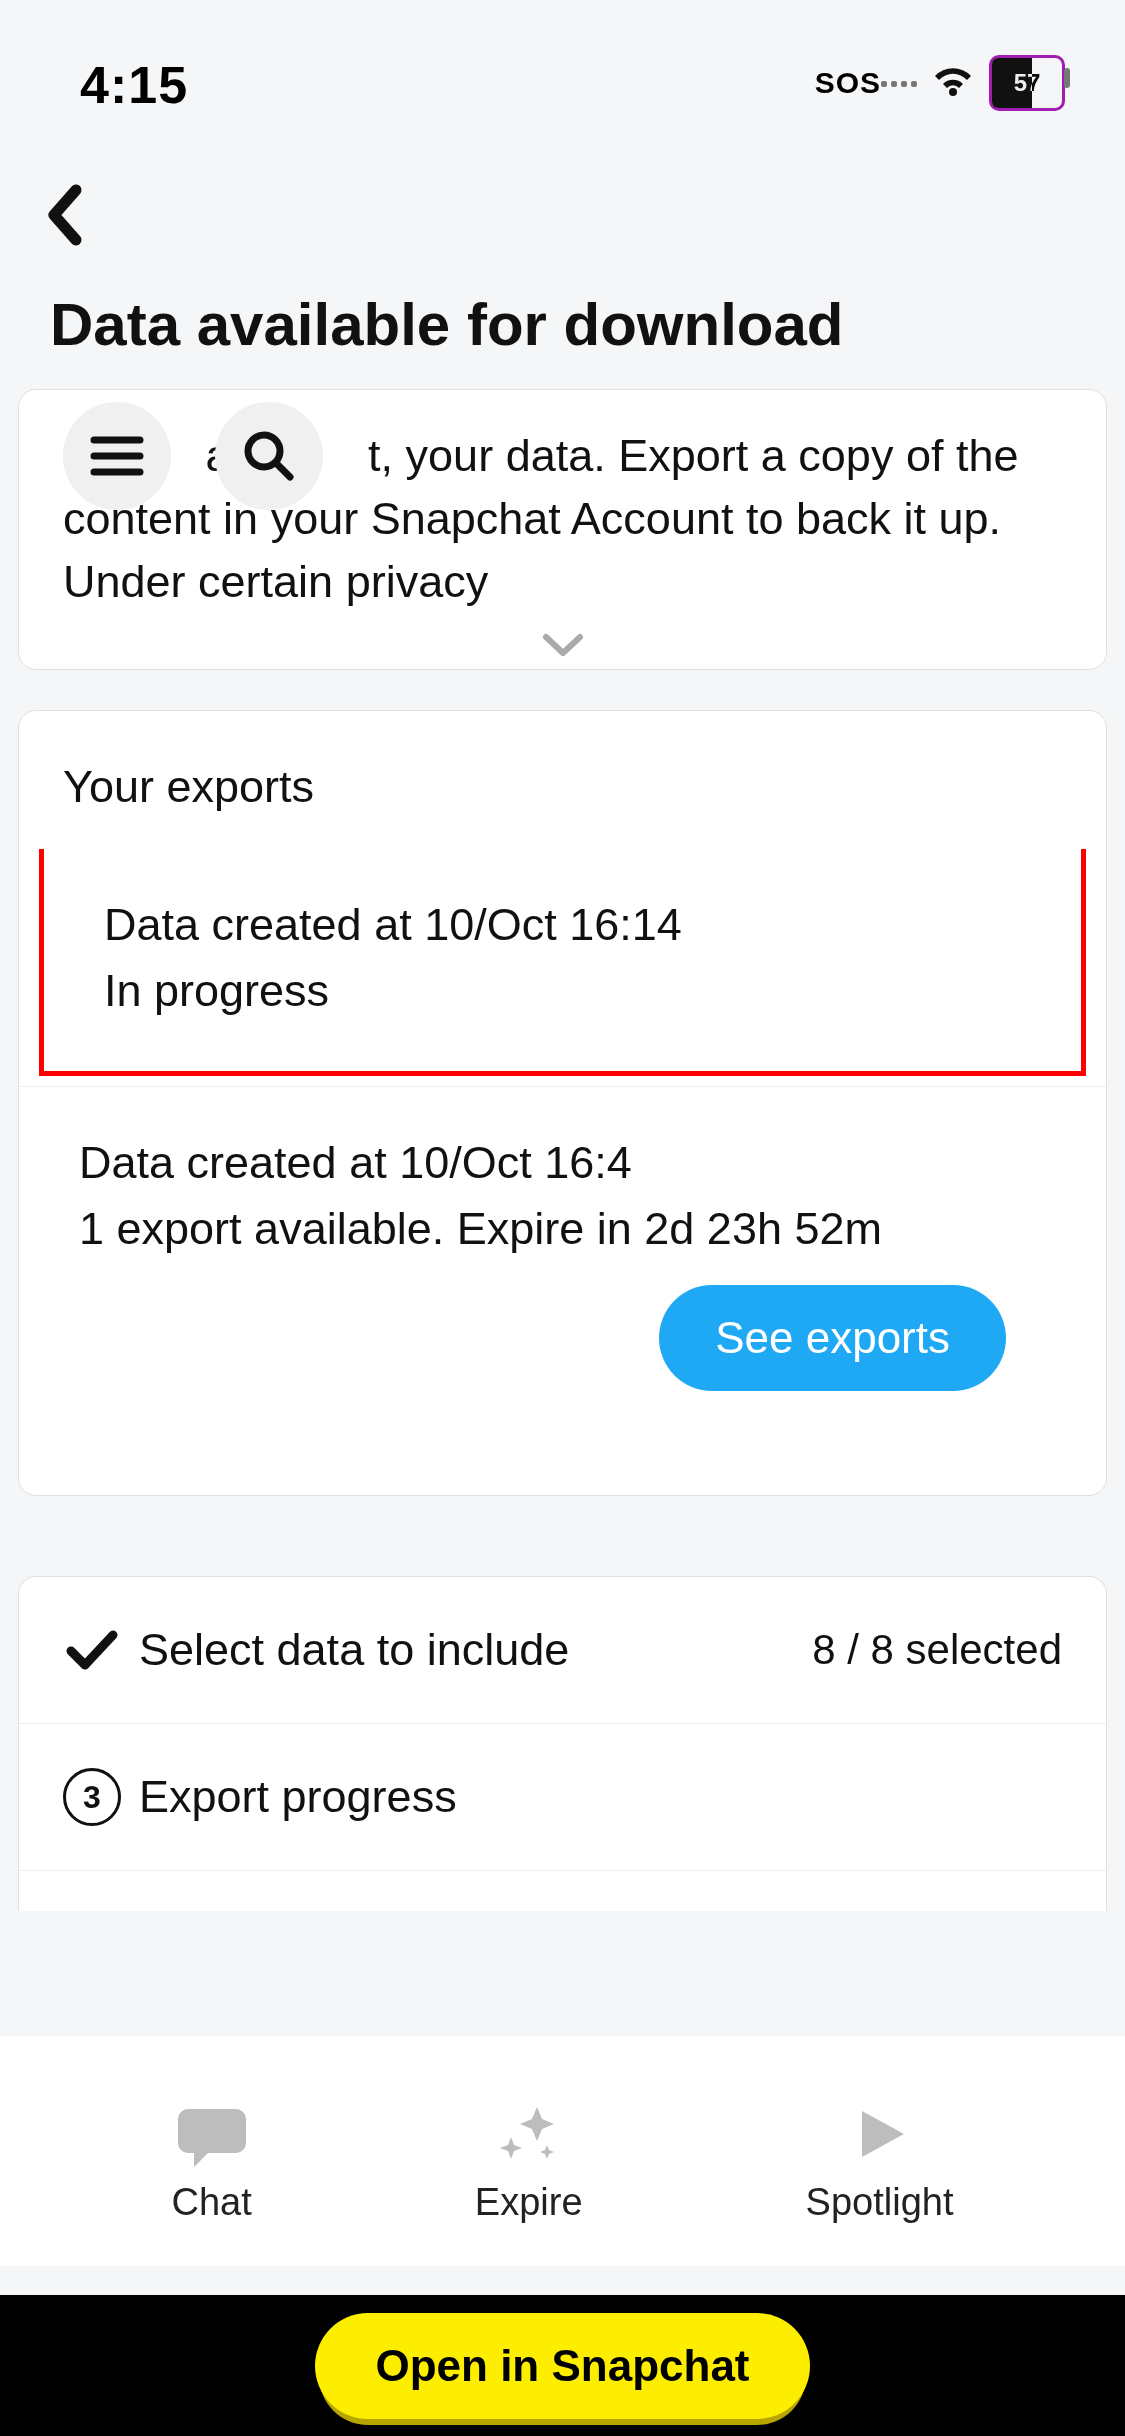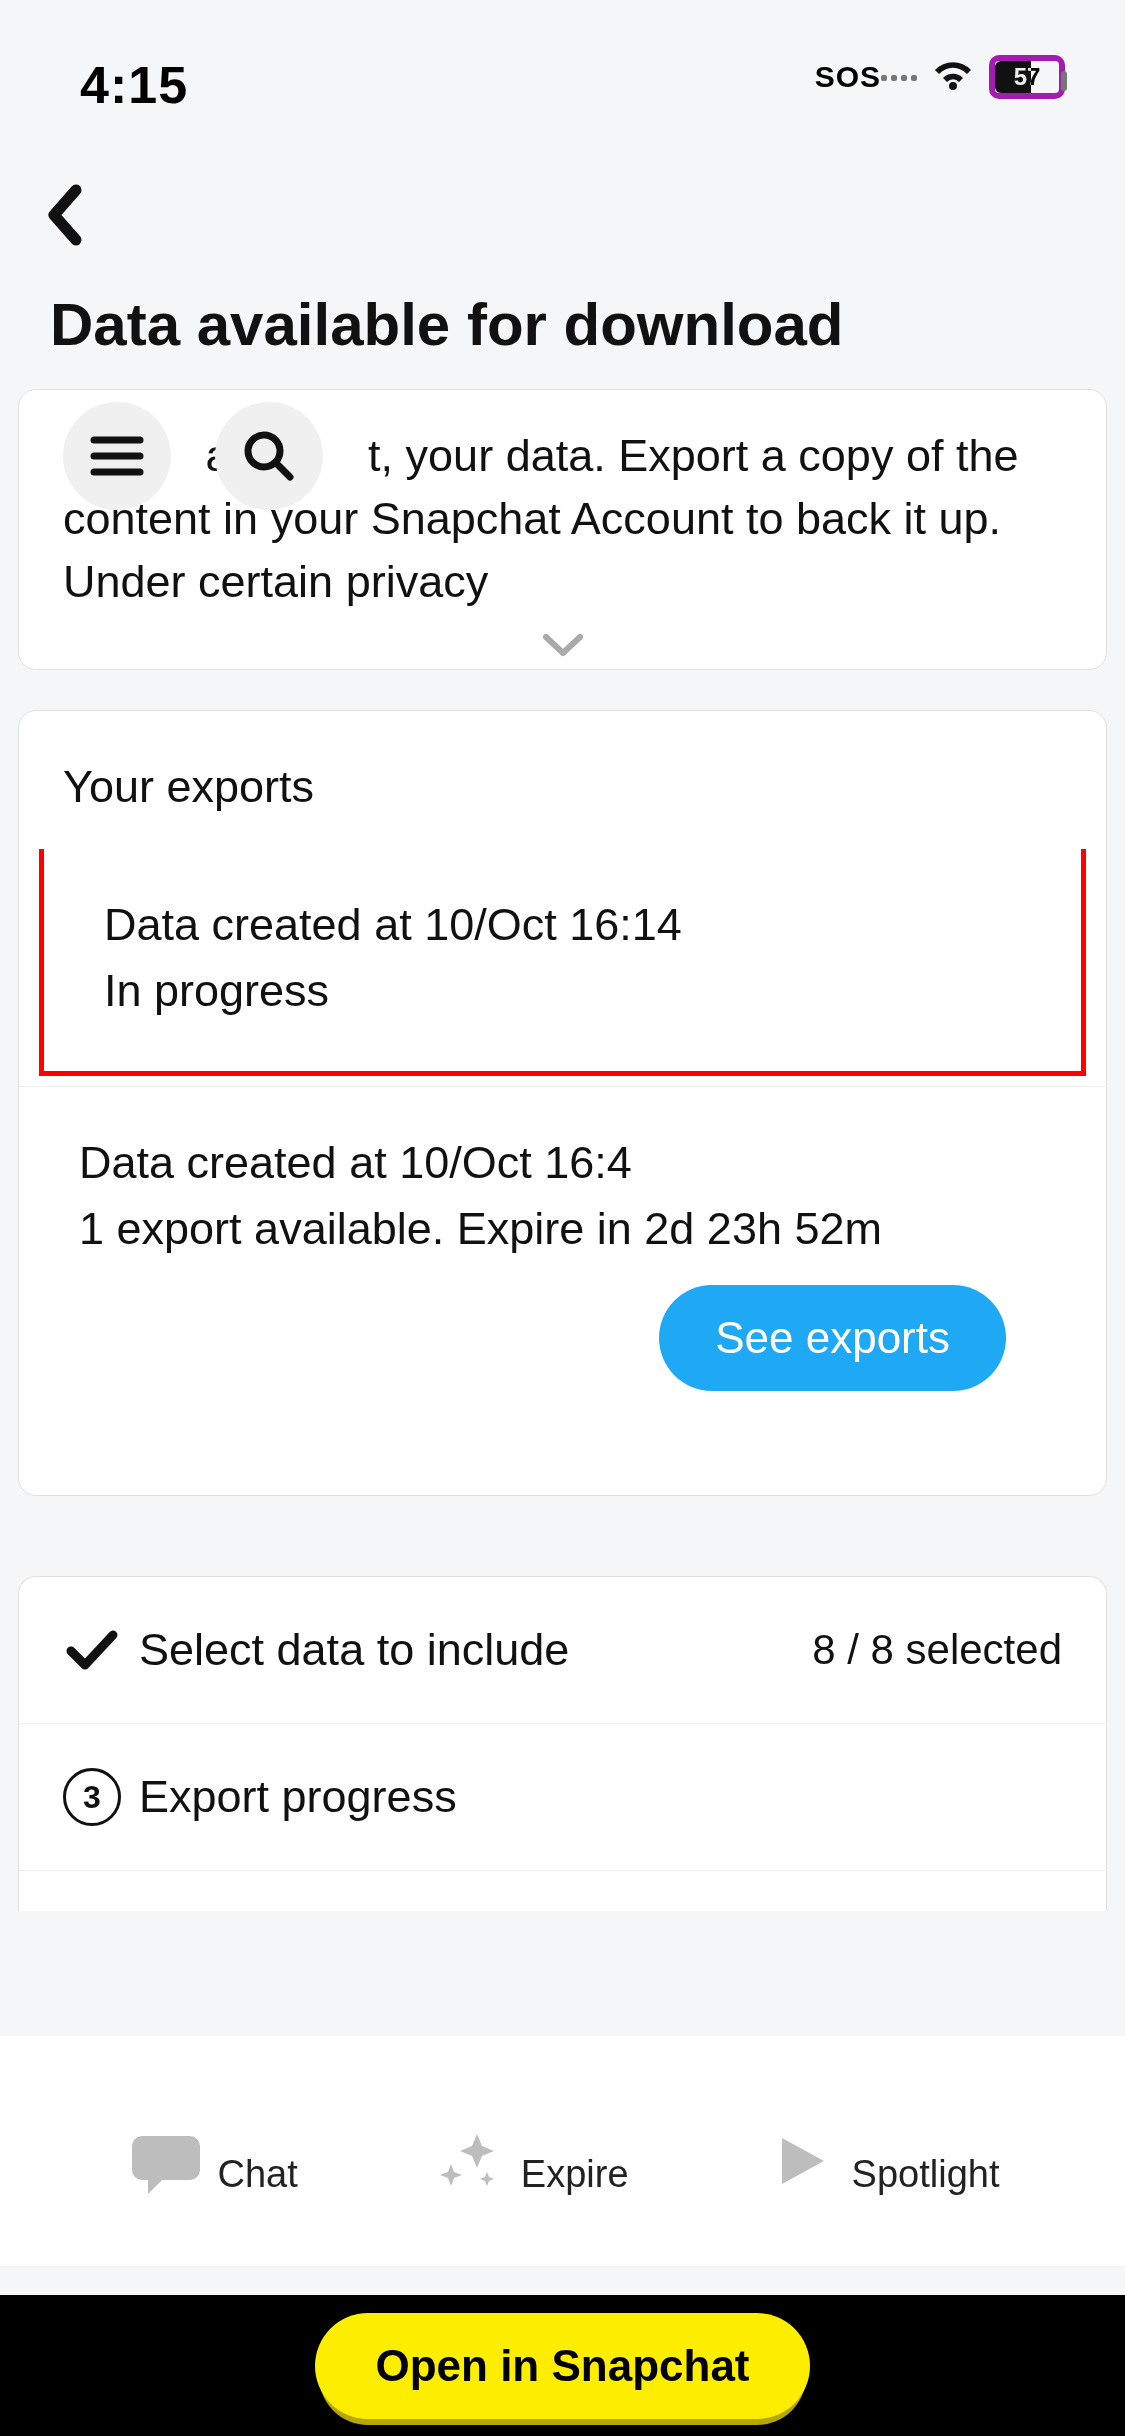--- a/index.html
+++ b/index.html
@@ -4,21 +4,21 @@
 <style>
   * { margin: 0; padding: 0; box-sizing: border-box; }
   html, body { width: 1125px; height: 2436px; font-family: -apple-system, Helvetica, Arial, sans-serif; background: #f5f6f7; }
   .status-bar { height: 140px; display: flex; align-items: flex-start; justify-content: space-between; padding: 55px 60px 0 80px; }
   .status-time { font-size: 52px; font-weight: 700; letter-spacing: 1px; }
   .status-right { display: flex; align-items: center; gap: 14px; }
   .sos { font-size: 30px; font-weight: 800; letter-spacing: 1px; }
   .sos-dots { display: flex; gap: 4px; margin-top: 2px; }
   .sos-dots span { width: 6px; height: 6px; background: #777; border-radius: 2px; }
   .sos-wrap { display: flex; flex-direction: row; align-items: center; }
-  .battery { width: 76px; height: 44px; border: 6px solid #a21caf; border-radius: 10px; position: relative; display: flex; align-items: center; text-decoration: underline; }
+  .battery { width: 76px; height: 56px; border: 3px solid #a21caf; border-radius: 10px; position: relative; display: flex; align-items: center; text-decoration: underline; }
   .battery::after { content: ""; position: absolute; right: -8px; top: 10px; width: 6px; height: 20px; background: #777; border-radius: 3px; }
   .battery-fill { position: absolute; left: 0; top: 0; bottom: 0; width: 57%; background: #111; border-radius: 6px 0 0 6px; }
   .battery-text { position: absolute; width: 100%; text-align: center; color: #fff; font-size: 24px; font-weight: 700; mix-blend-mode: difference; }
   .nav-bar { height: 150px; display: flex; align-items: center; padding: 0 36px; }
   .page-title { font-size: 60px; font-weight: 700; padding: 0 50px 30px 50px; color: #111; }
   .card { background: #fff; margin: 0 18px; border: 1.5px solid #e0e0e0; border-radius: 18px; }
   .intro-card { position: relative; padding: 34px 44px 56px 44px; font-size: 45px; line-height: 1.4; color: #111; }
   .overlay-circle { position: absolute; width: 108px; height: 108px; border-radius: 50%; background: #f0f0f0; display: flex; align-items: center; justify-content: center; }
   .hamburger { top: 12px; left: 44px; }
   .search-circle { top: 12px; left: 196px; }
@@ -31,21 +31,21 @@
   .highlight-red { border: 5px solid #ff0000; }
   .see-exports-btn { background: #1fa9f5; color: #fff; font-size: 44px; font-weight: 500; border: none; border-radius: 60px; padding: 28px 56px; float: right; margin: 30px 40px 50px 0; }
   .clearfix::after { content: ""; display: table; clear: both; }
   .steps-card { margin-top: 40px; border-bottom: none; border-radius: 18px 18px 0 0; }
   .step-row { display: flex; align-items: center; padding: 44px 44px; border-bottom: 1px solid #eee; gap: 18px; font-size: 45px; color: #111; }
   .step-row:last-child { border-bottom: none; }
   .step-right { margin-left: auto; font-size: 42px; }
   .step-num-circle { width: 58px; height: 58px; border: 3px solid #111; border-radius: 50%; display: flex; align-items: center; justify-content: center; font-size: 32px; font-weight: 700; flex-shrink: 0; }
   .check-icon { width: 58px; height: 58px; flex-shrink: 0; }
   .bottom-tabs { position: absolute; bottom: 170px; left: 0; right: 0; background: #fff; height: 230px; display: flex; justify-content: space-around; align-items: center; padding: 20px 60px 0 60px; }
-  .tab { display: flex; align-items: flex-end; gap: 12px; }
+  .tab { display: flex; flex-direction: column; align-items: center; gap: 12px; }
   .tab-icon { width: 80px; height: 70px; display: flex; align-items: center; justify-content: center; }
   .tab-label { font-size: 38px; color: #222; }
   .bottom-dark { position: absolute; bottom: 0; left: 0; right: 0; height: 141px; background: #000; display: flex; align-items: center; justify-content: center; }
   .open-btn { background: #fdee00; color: #000; font-size: 44px; font-weight: 600; border: none; border-radius: 60px; padding: 28px 60px; box-shadow: 0 10px 0 -4px #b8a600; }
   svg { display: block; }
 </style>
 </head>
 <body>
 
 <div class="status-bar">

